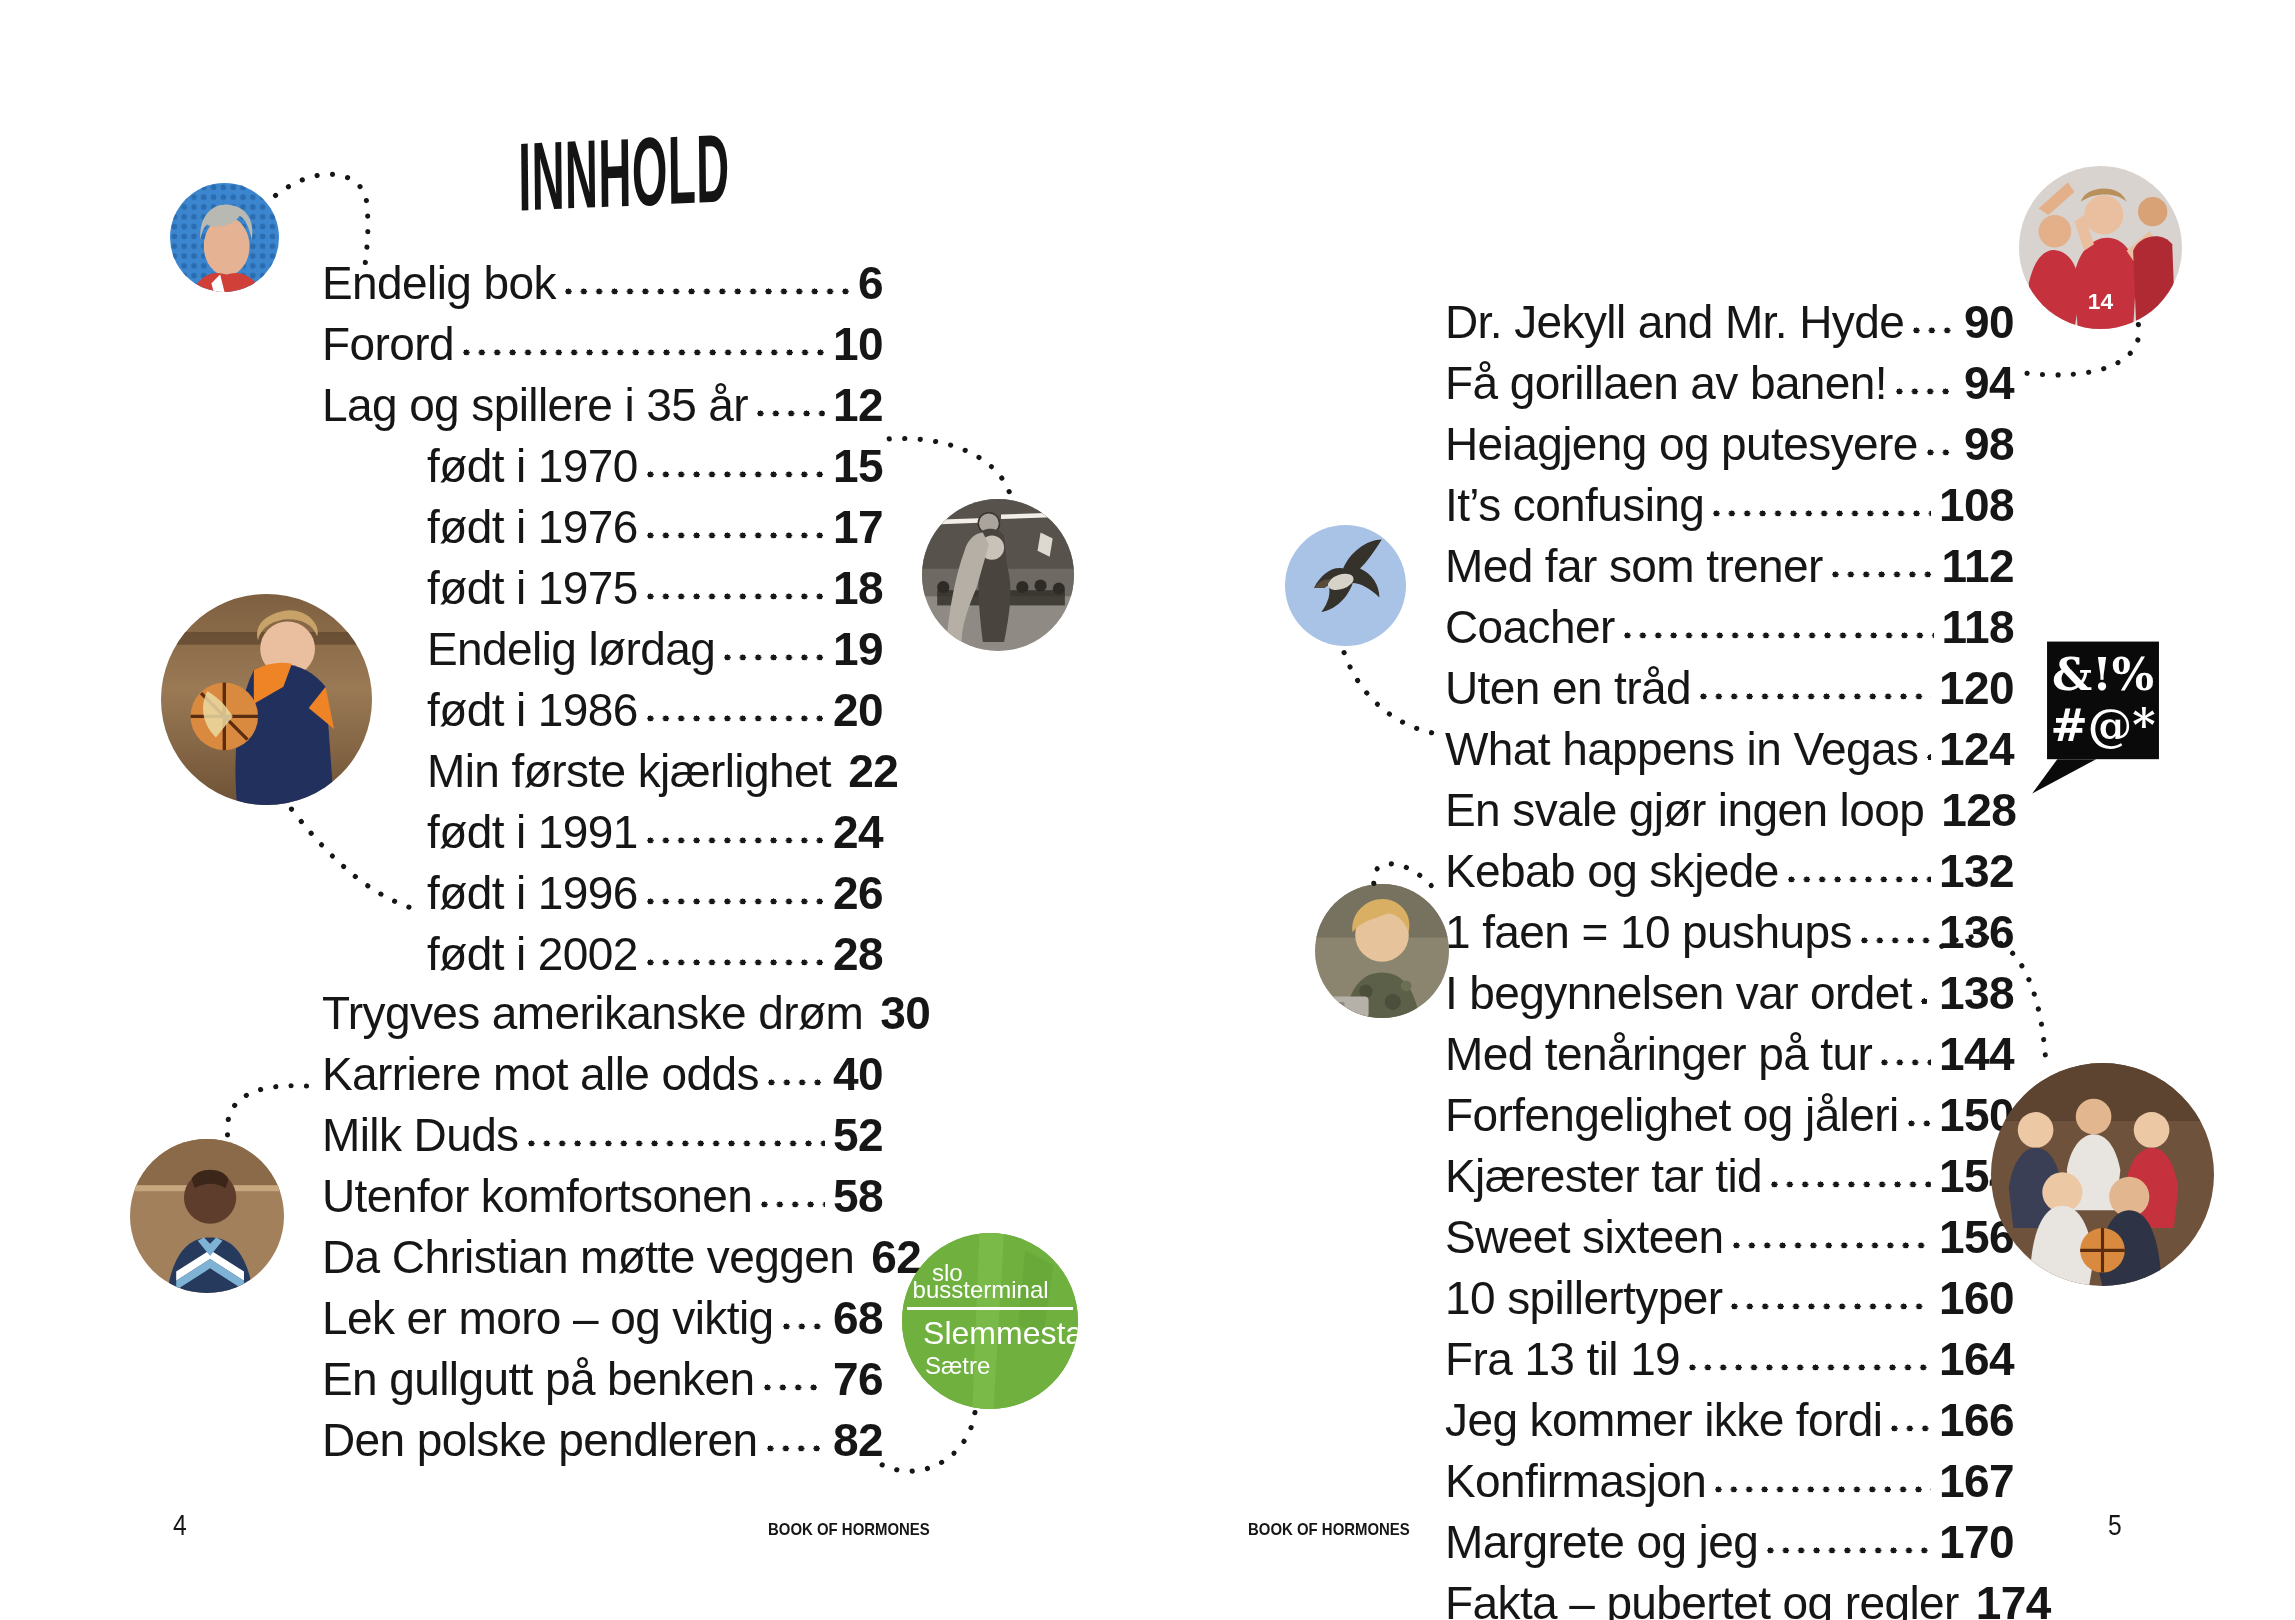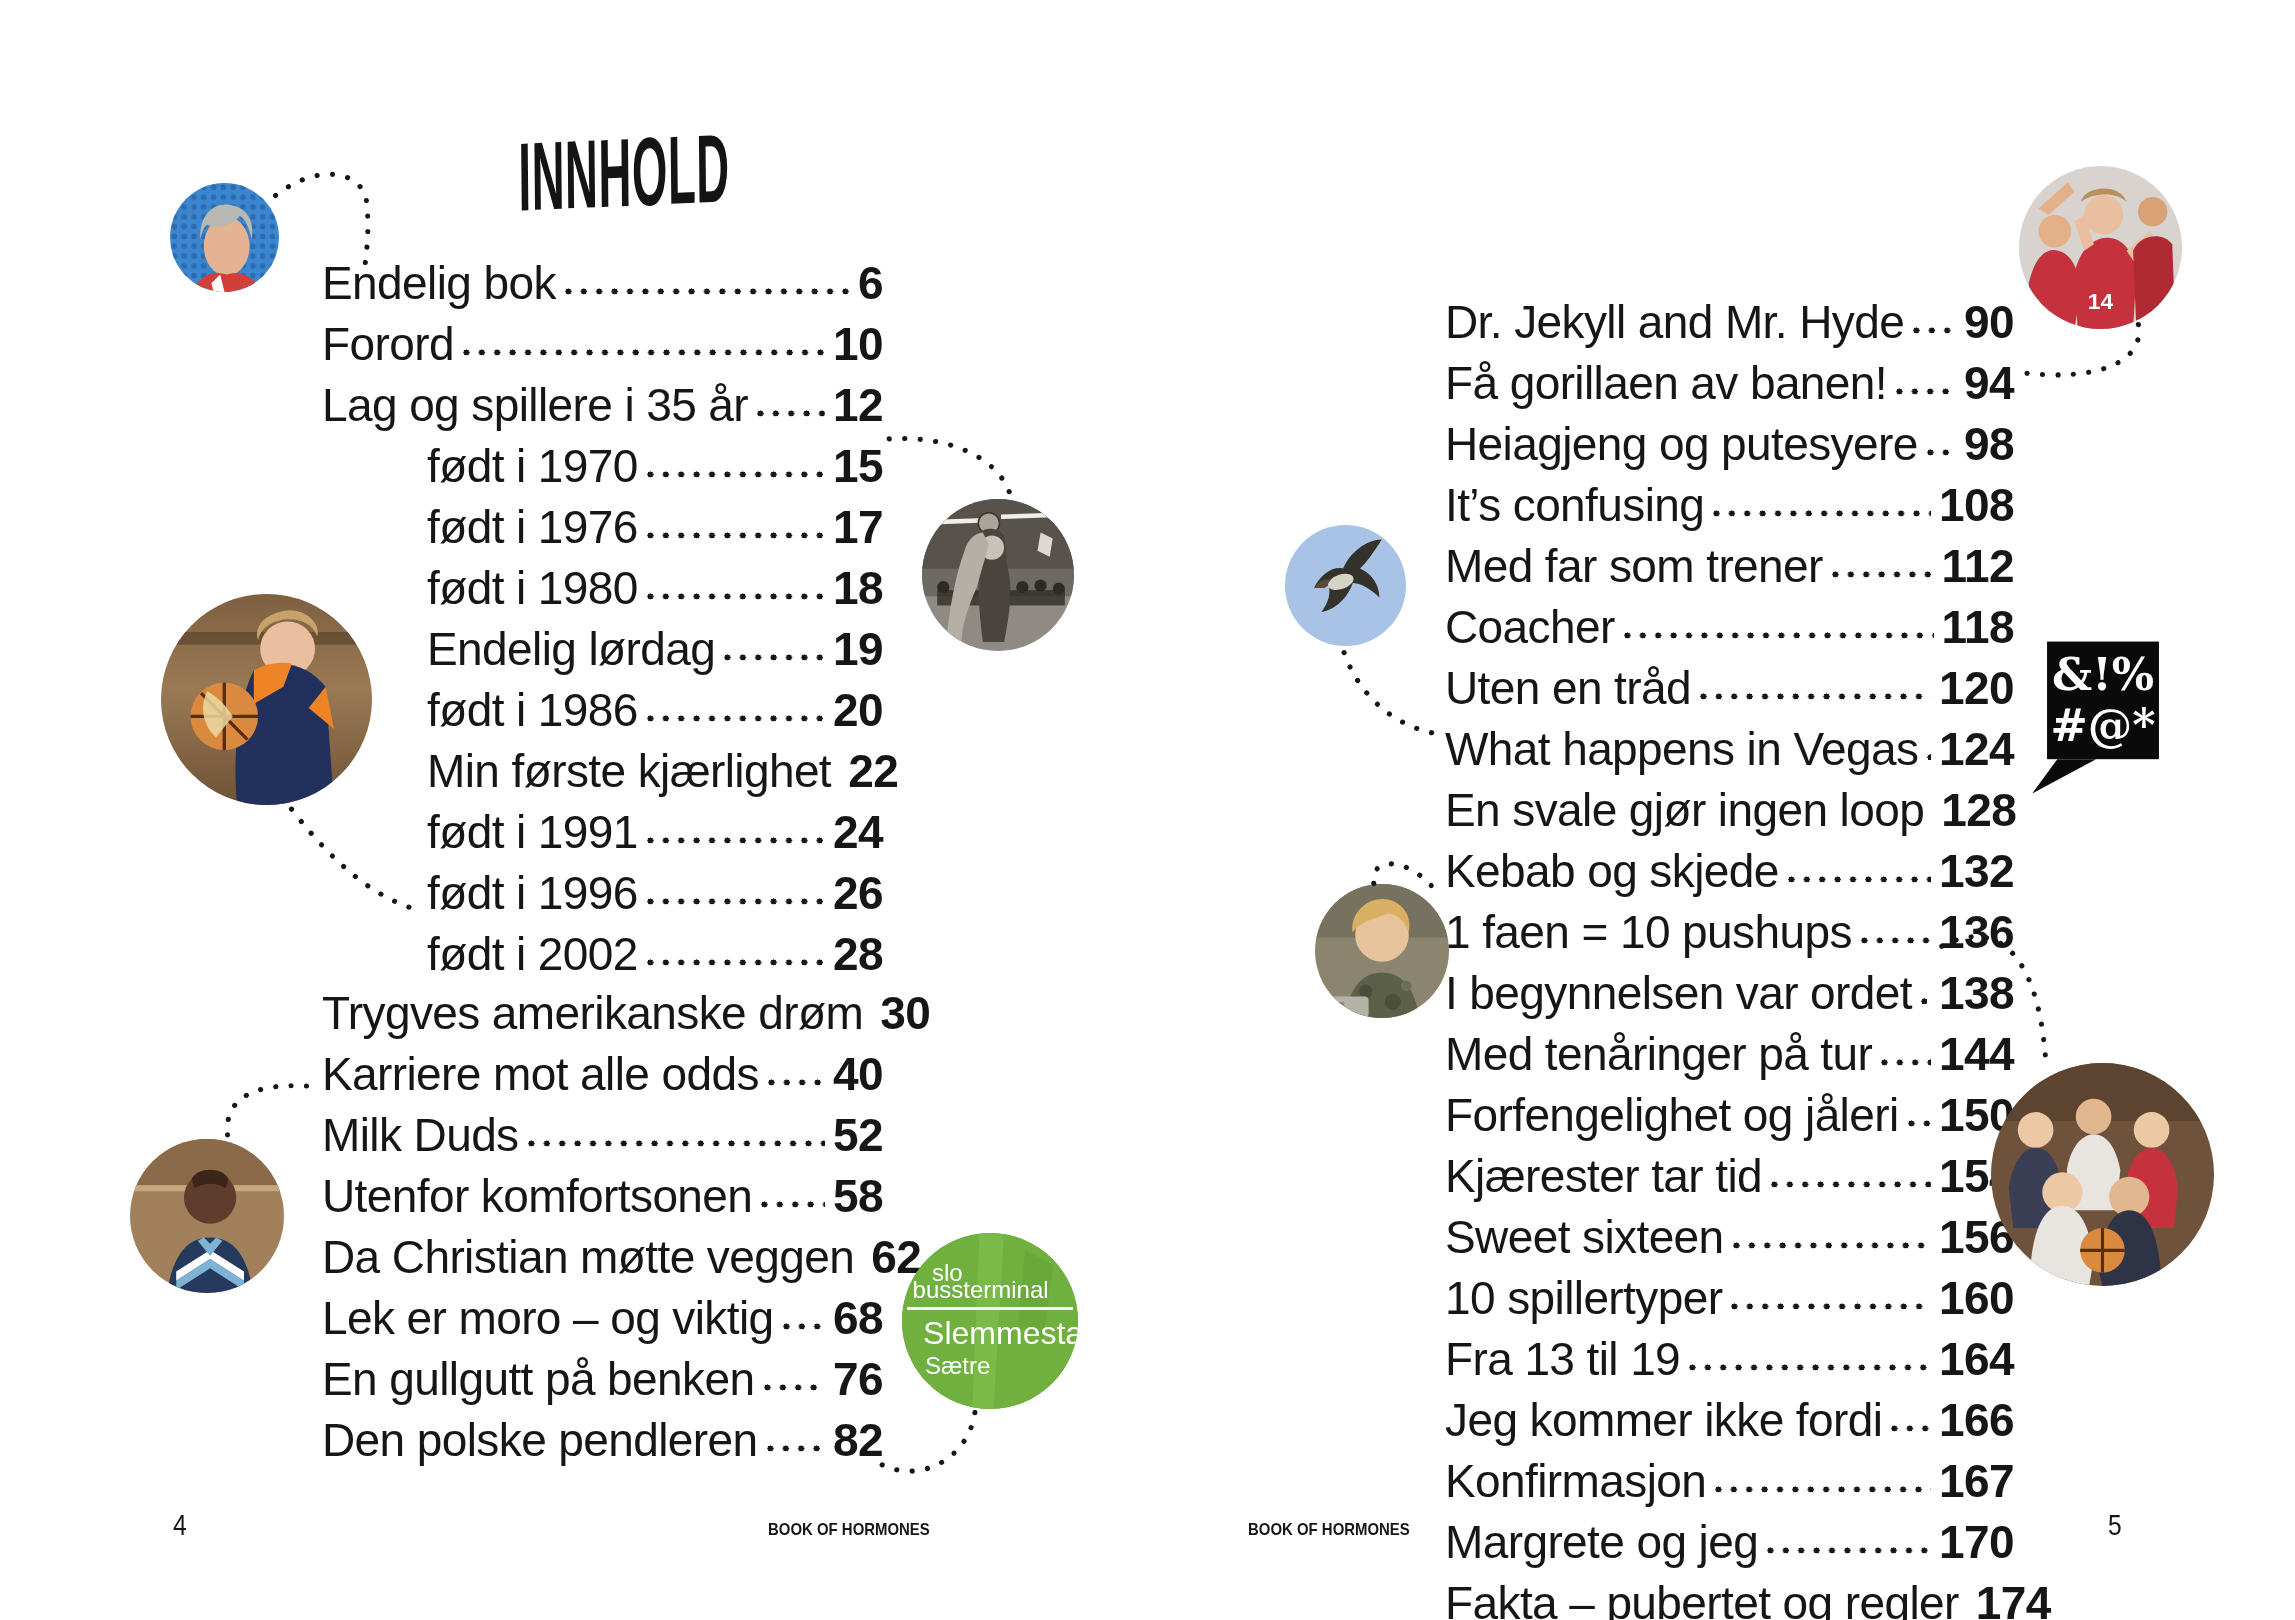--- a/index.html
+++ b/index.html
@@ -87,21 +87,21 @@
         <span class="lab" style="padding-left: 105px;">født i 1970</span>
         <span class="dots"></span>
         <span class="num">15</span>
       </div>
       <div class="row">
         <span class="lab" style="padding-left: 105px;">født i 1976</span>
         <span class="dots"></span>
         <span class="num">17</span>
       </div>
       <div class="row">
-        <span class="lab" style="padding-left: 105px;">født i 1980</span>
+        <span class="lab" style="padding-left: 105px;">født i 1975</span>
         <span class="dots"></span>
         <span class="num">18</span>
       </div>
       <div class="row">
         <span class="lab" style="padding-left: 105px;">Endelig lørdag</span>
         <span class="dots"></span>
         <span class="num">19</span>
       </div>
       <div class="row">
         <span class="lab" style="padding-left: 105px;">født i 1986</span>

